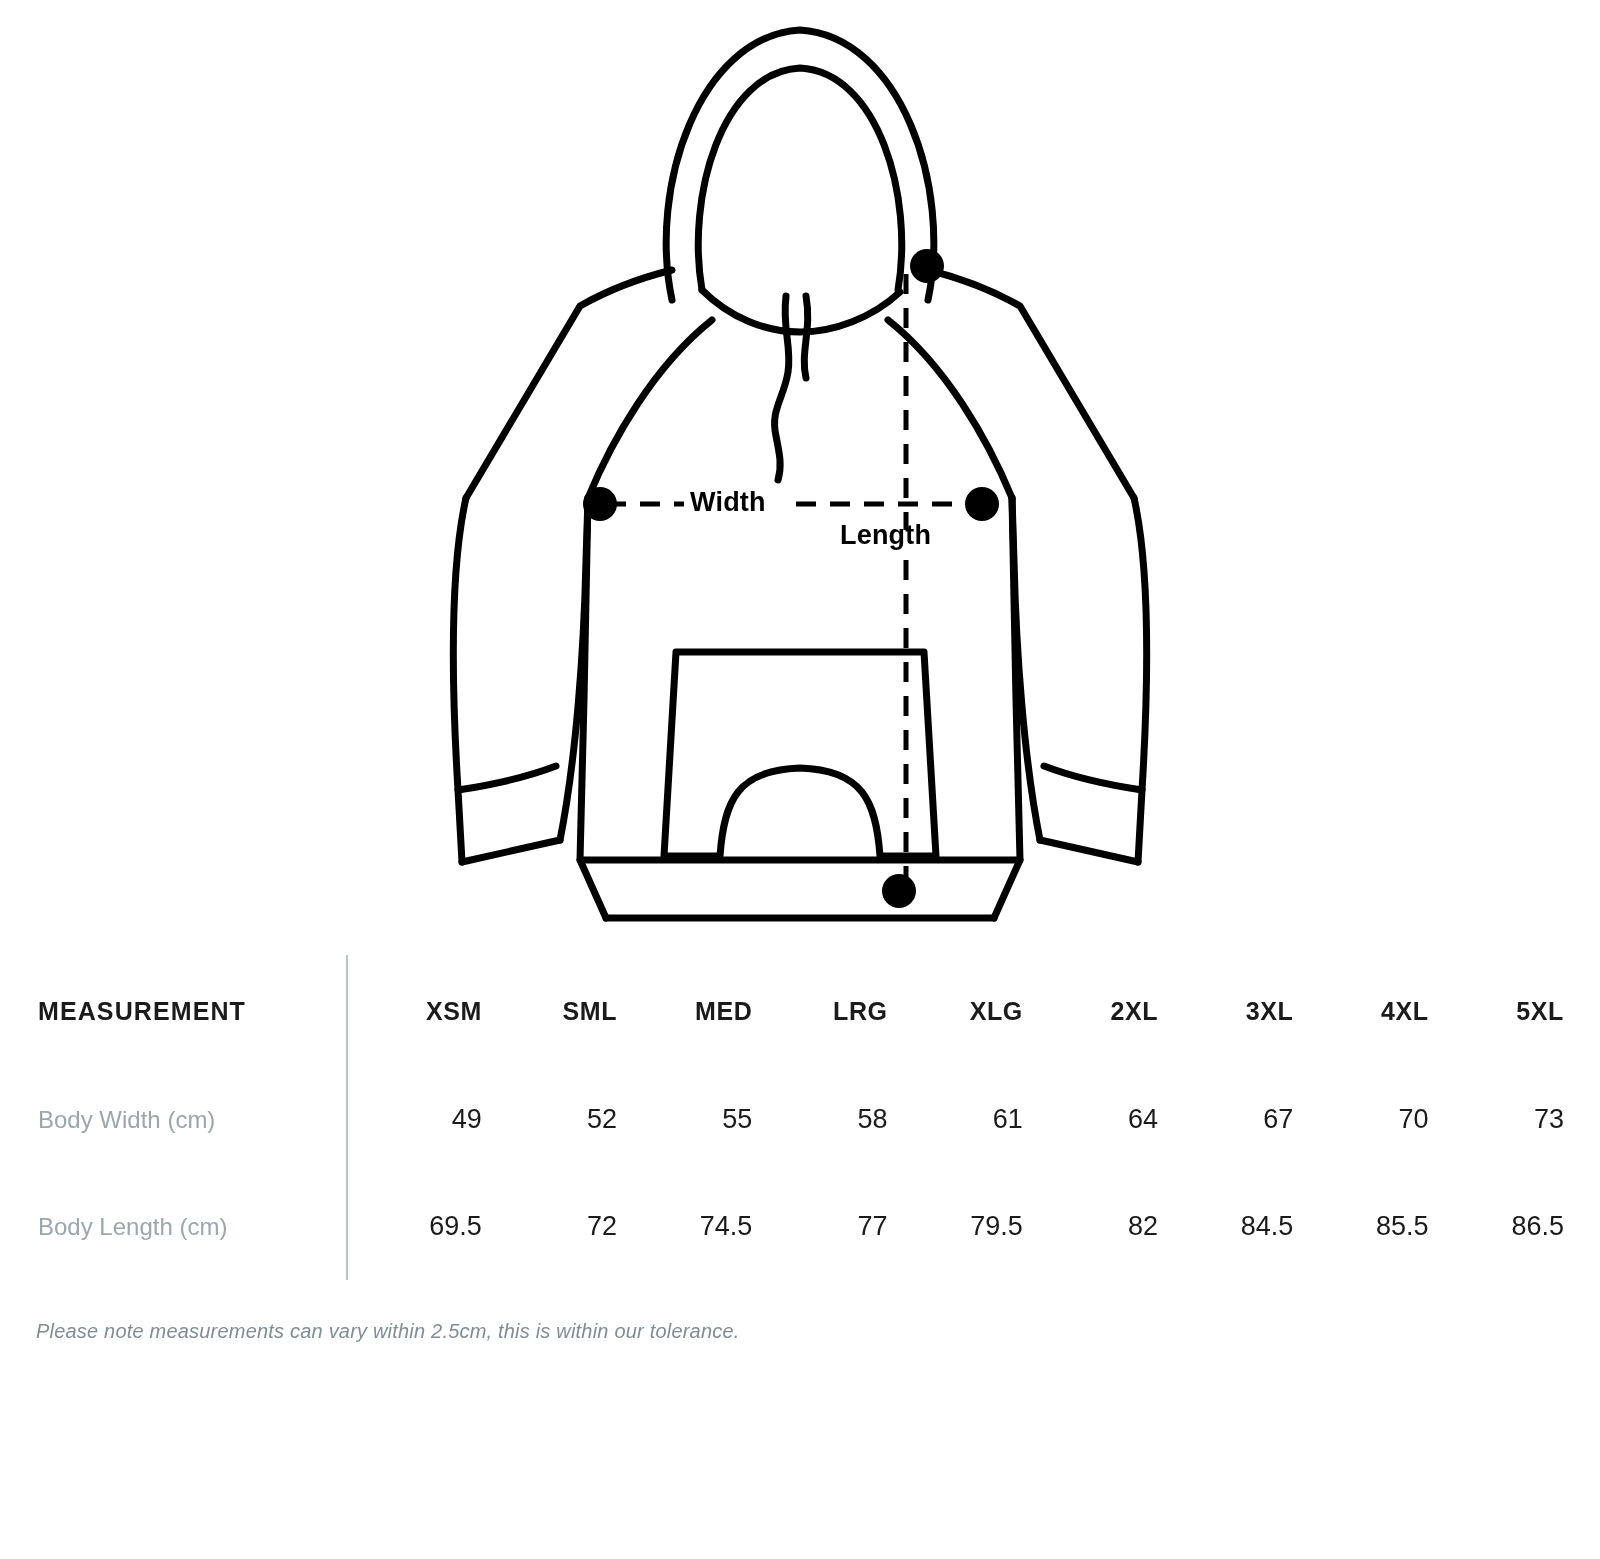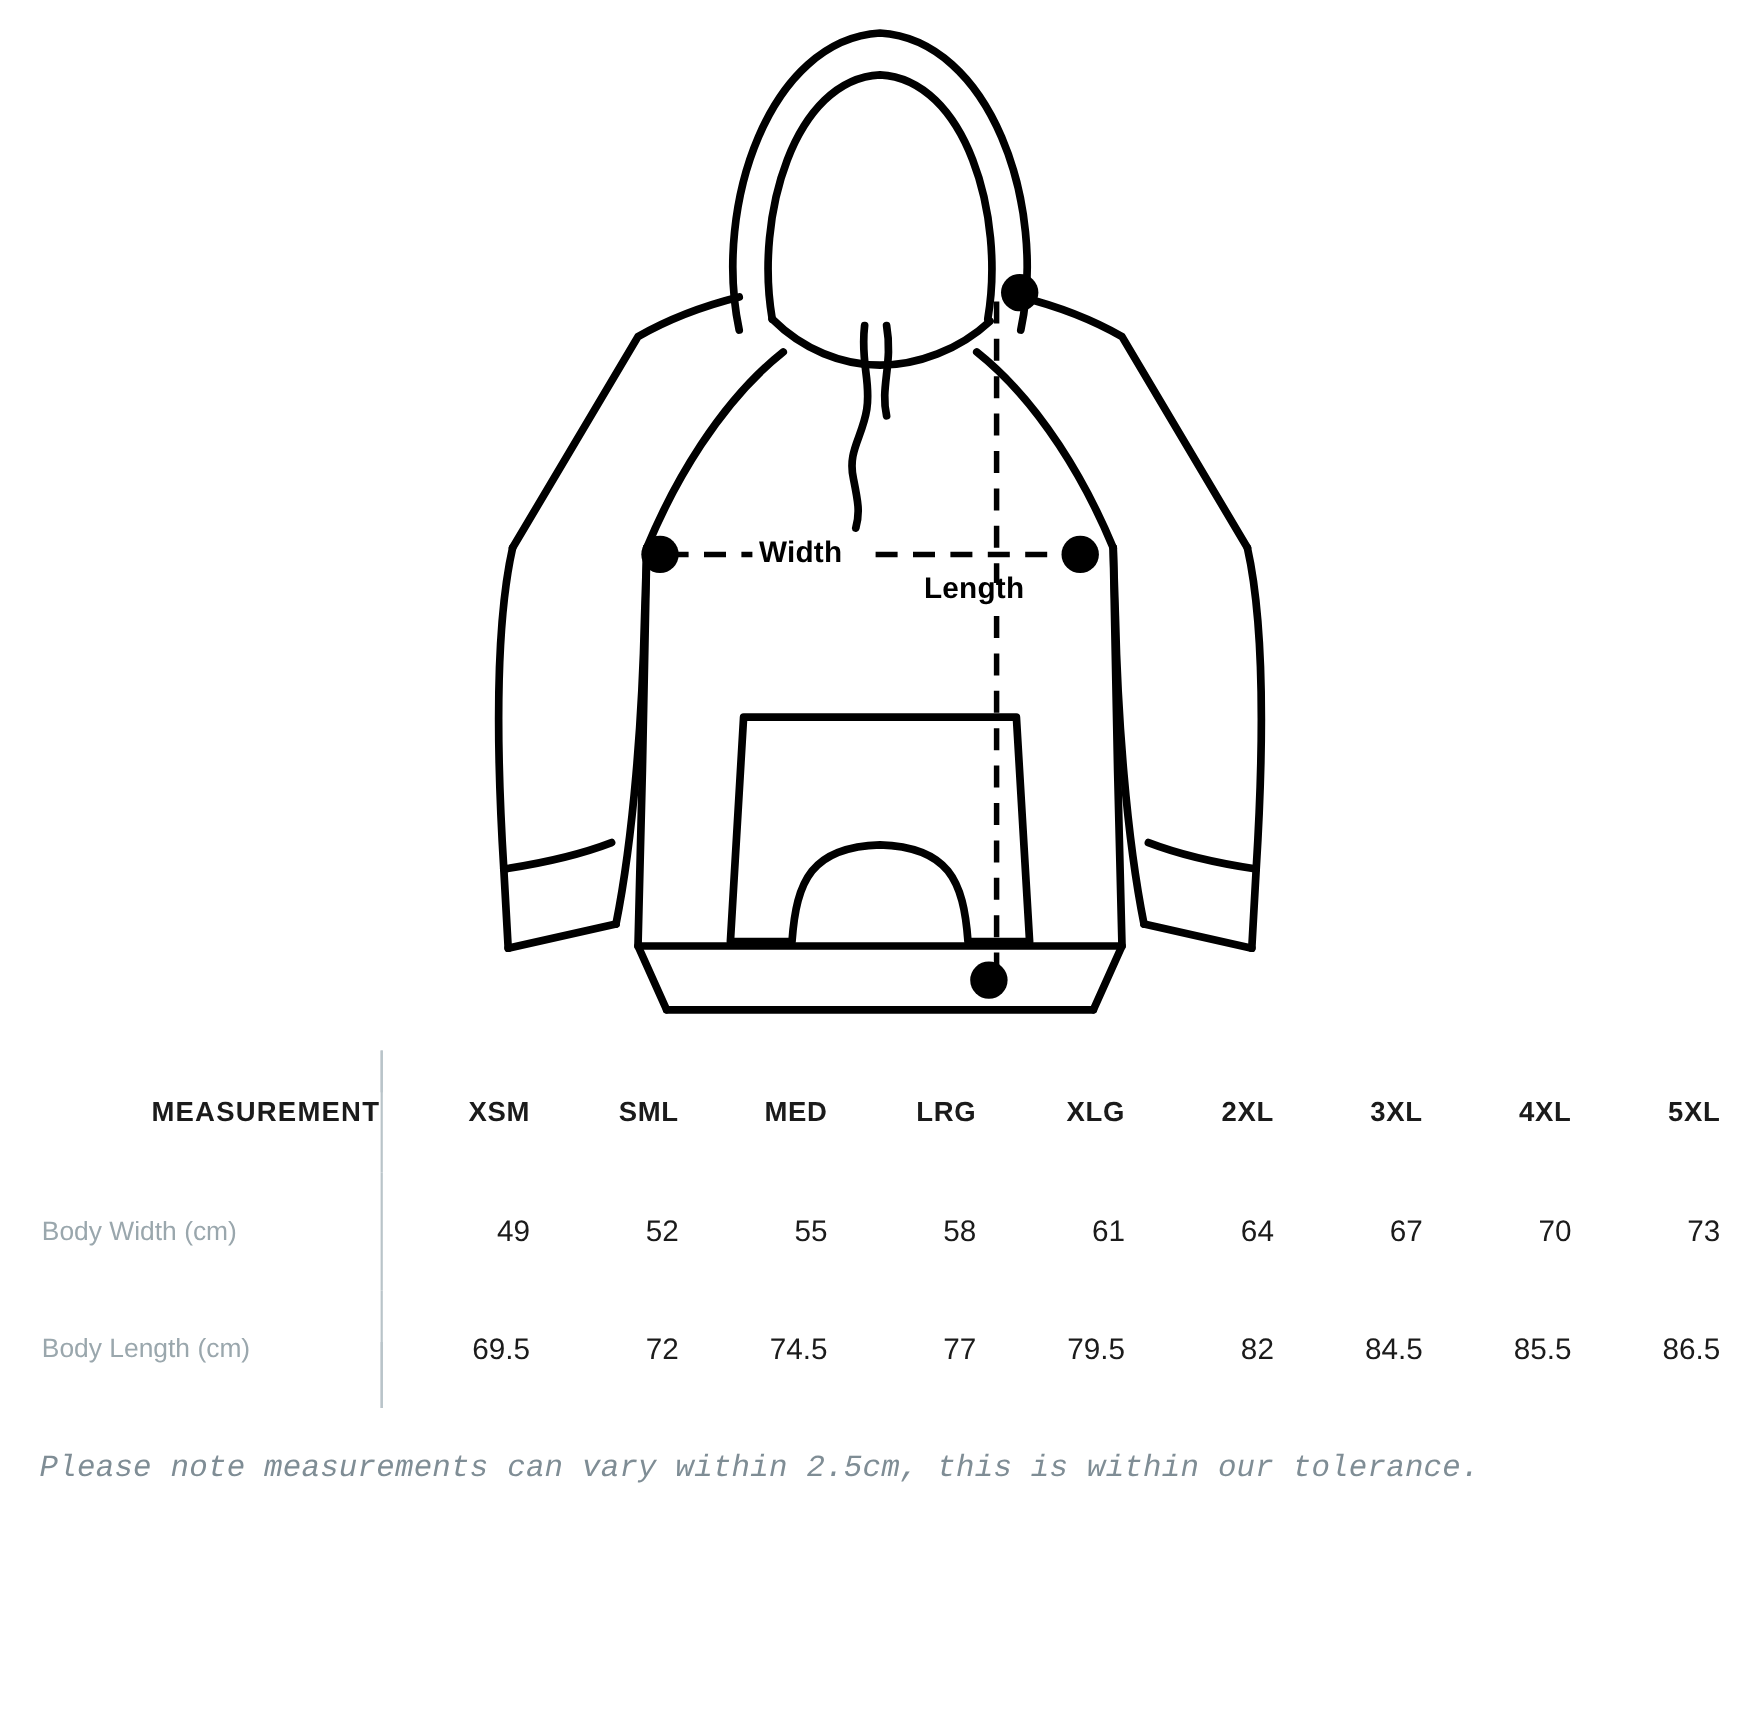--- a/index.html
+++ b/index.html
@@ -58,21 +58,21 @@
     font-family: "Liberation Sans", sans-serif;
     font-weight: bold;
     font-size: 25px;
     color: #1b1b1b;
     text-align: right;
     padding: 42px 0 40px 0;
     letter-spacing: 0.6px;
     vertical-align: bottom;
   }
   table.size-table thead th.measure-head {
-    text-align: right;
+    text-align: left;
     letter-spacing: 1.1px;
     padding-left: 2px;
   }
   table.size-table tbody td {
     font-family: "Liberation Sans", sans-serif;
     font-size: 27px;
     color: #1b1b1b;
     text-align: right;
     padding: 38px 0 38px 0;
     font-weight: 400;
@@ -100,23 +100,23 @@
   .vrule-bottom {
     position: absolute;
     left: 346px;
     bottom: 0px;
     width: 2px;
     height: 60px;
     background: #b9c4c9;
   }
 
   .note {
-    font-family: Liberation Mono, monospace;
+    font-family: Liberation Sans, sans-serif;
     font-style: italic;
-    font-size: 28px;
+    font-size: 20px;
     color: #7f8d95;
     margin: 40px 0 0 36px;
     letter-spacing: 0.2px;
   }
 </style>
 </head>
 <body>
 
 <div class="diagram-area">
 

